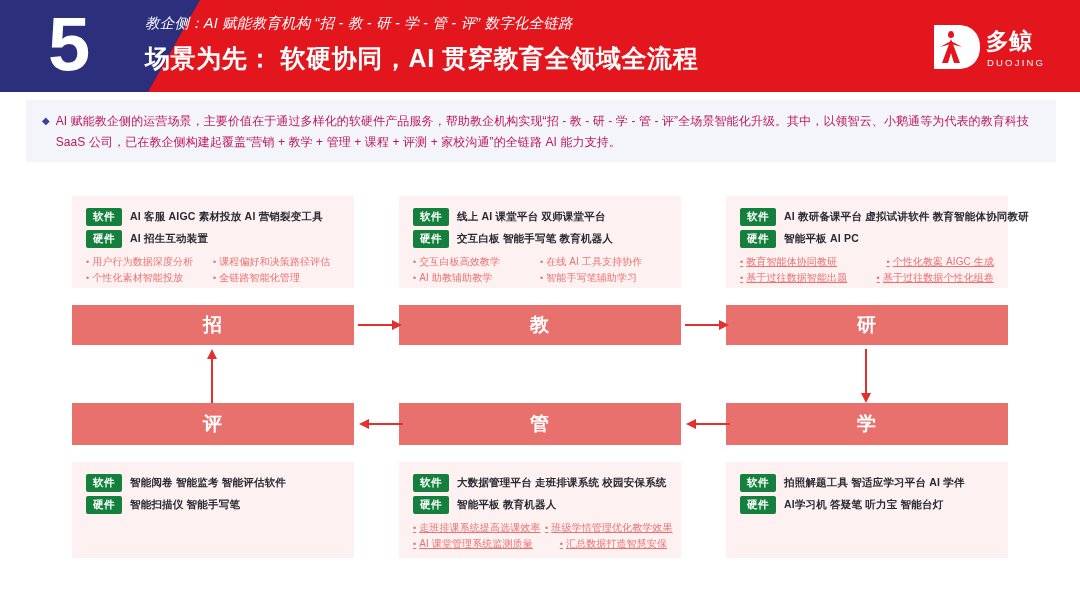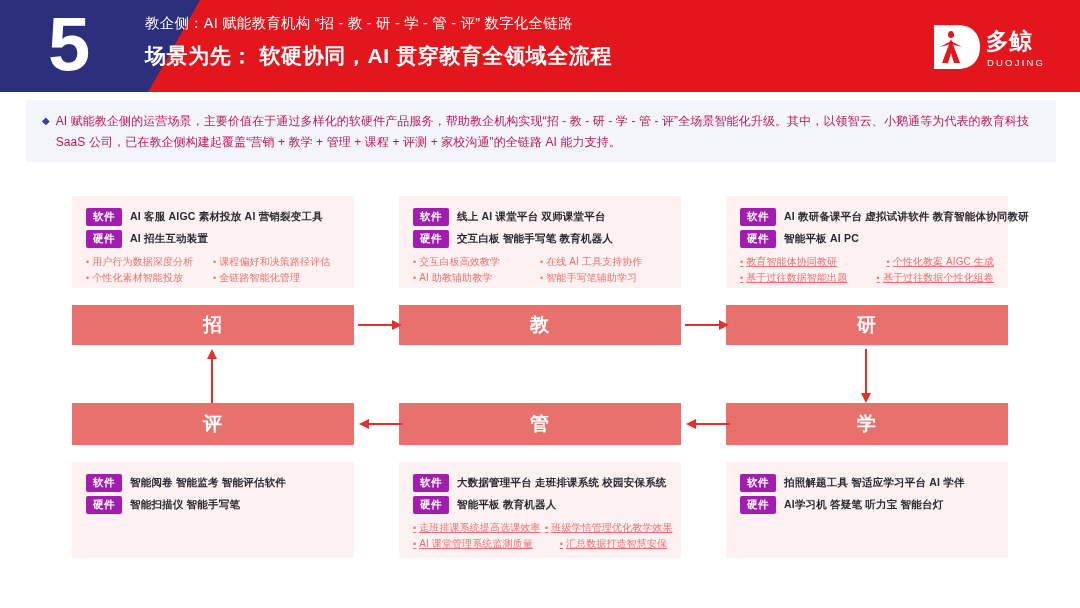--- a/index.html
+++ b/index.html
@@ -31,25 +31,26 @@
     letter-spacing: -2px;
     line-height: 96px;
     font-family: "Liberation Sans", sans-serif;
   }
   .header-sub {
     position: absolute; left: 145px; top: 14px;
     color: #ffffff;
     font-size: 14.5px;
     letter-spacing: 0.2px;
     white-space: nowrap;
+    font-style: italic;
   }
   .header-title {
     position: absolute; left: 145px; top: 42px;
     color: #ffffff;
-    font-size: 21px;
+    font-size: 25px;
     font-weight: bold;
     letter-spacing: 0.6px;
     white-space: nowrap;
   }
   .logo {
     position: absolute; right: 22px; top: 21px;
     width: 128px; height: 52px;
   }
 
   
@@ -83,21 +84,21 @@
   .card.c1 { left: 72px;  top: 196px; width: 282px; height: 92px; }
   .card.c2 { left: 399px; top: 196px; width: 282px; height: 92px; }
   .card.c3 { left: 726px; top: 196px; width: 282px; height: 92px; }
   .card.c4 { left: 72px;  top: 462px; width: 282px; height: 96px; }
   .card.c5 { left: 399px; top: 462px; width: 282px; height: 96px; }
   .card.c6 { left: 726px; top: 462px; width: 282px; height: 96px; }
 
   .tag-row { display: flex; align-items: center; margin-bottom: 4px; }
   .tag {
     display: inline-block;
-    background: #a21caf;
+    background: #15803d;
     color: #ffffff;
     font-size: 10.5px;
     font-weight: bold;
     padding: 2px 7px;
     border-radius: 2px;
     margin-right: 8px;
     flex: 0 0 auto;
     letter-spacing: 0.5px;
   }
   .tag-items {

